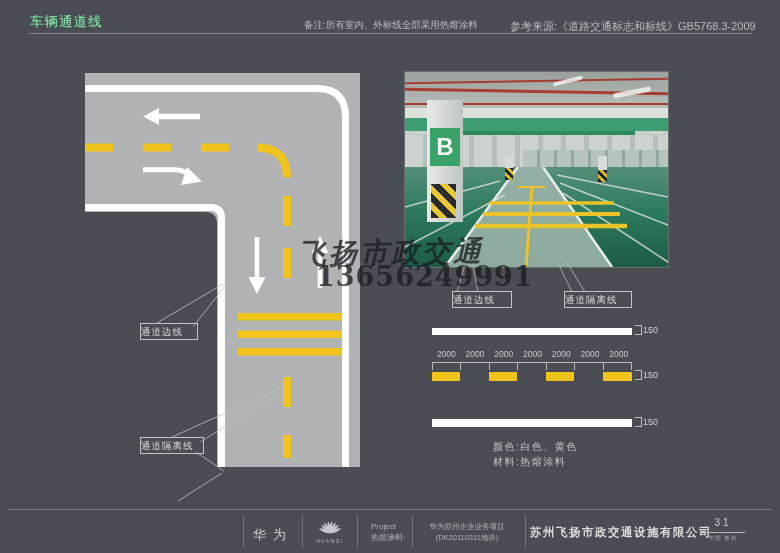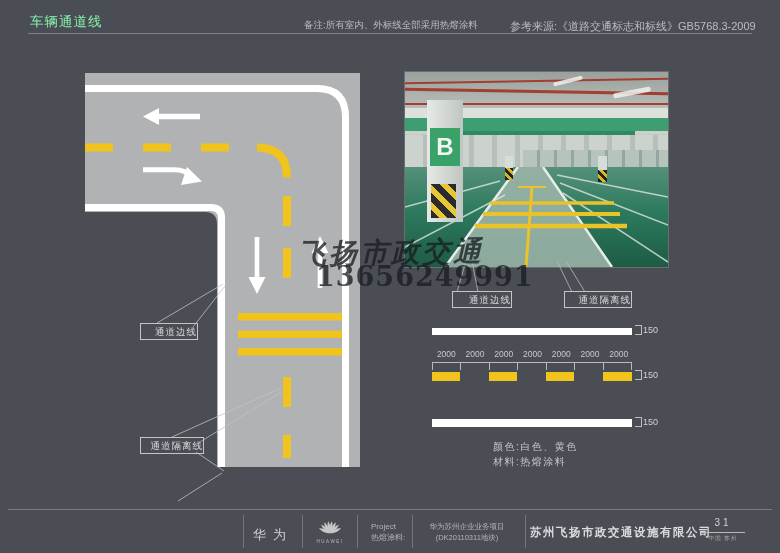--- a/index.html
+++ b/index.html
@@ -12,21 +12,21 @@
   .abs{position:absolute;}
   
   .hdr-title{left:30px;top:13px;font-size:13.5px;color:#86efac;letter-spacing:1px;}
   .hdr-note{left:286px;top:19px;font-size:9.5px;color:#b9bcbf;margin-left:18px;}
   .hdr-ref{left:510px;top:19px;font-size:11px;color:#b9bcbf;}
   .hdr-sep{left:28px;top:33px;width:724px;height:1px;background:rgba(190,195,200,.45);}
   
   .diagram{left:60px;top:55px;width:340px;height:452px;}
   .callout{
     position:absolute;border:1px solid #c3c5c7;color:#d9dbdd;
-    font-size:9.5px;text-align:right;line-height:15px;height:15px;
+    font-size:9.5px;text-align:left;line-height:15px;height:15px;
     background:rgba(74,78,84,.2);letter-spacing:1px;
   }
   .co-edge{left:80px;top:268px;width:56px;}
   .co-sep{left:80px;top:382px;width:62px;}
   
   .photo{left:405px;top:72px;width:263px;height:195px;overflow:hidden;background:#c3c9c4;outline:1px solid rgba(255,255,255,.18);}
   .ph-ceiling{left:0;top:0;width:263px;height:62px;background:linear-gradient(180deg,#9aa09c,#ccd2cc);}
   .ph-pipe{left:-5px;width:273px;background:#a33e30;}
   .ph-beam-w{left:0;top:36px;width:263px;height:11px;background:#dde1dc;}
   .ph-beam-g{left:0;top:46px;width:263px;height:13px;background:#3f9d72;}

